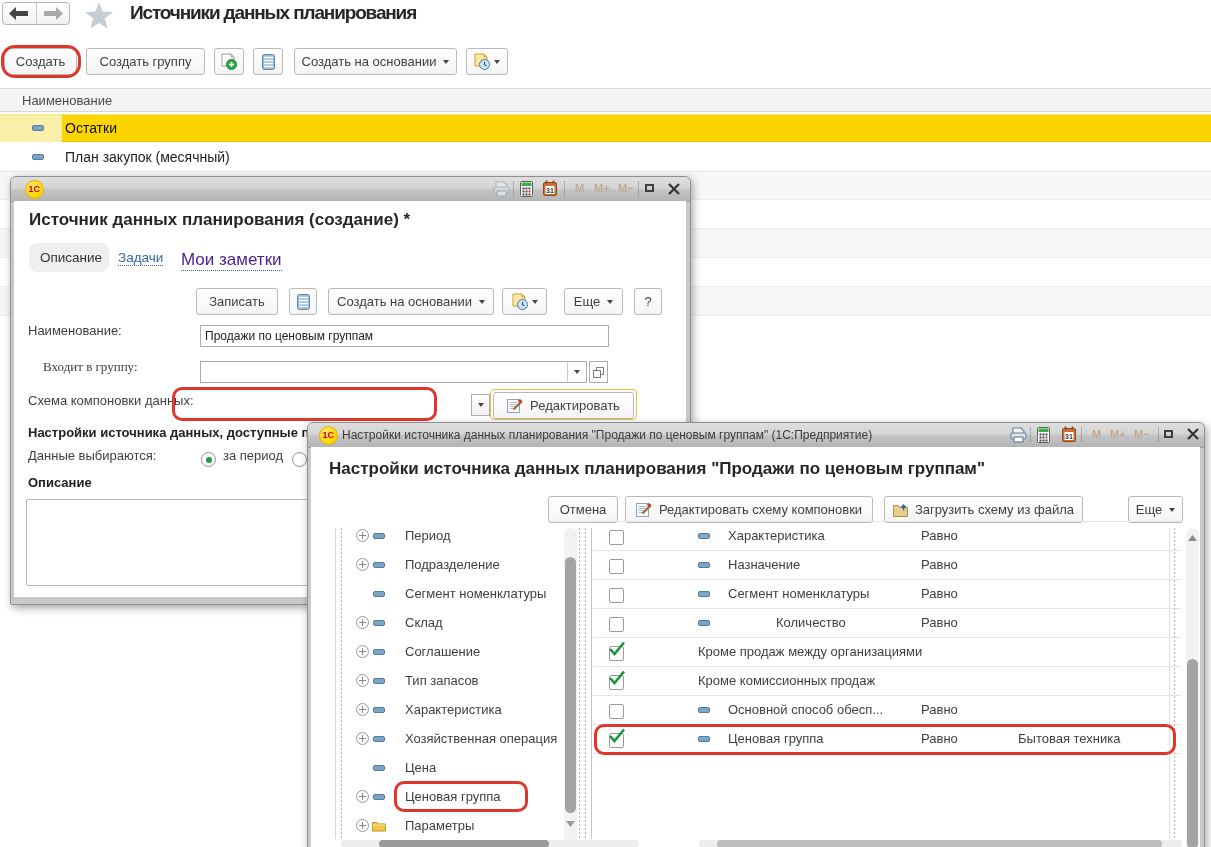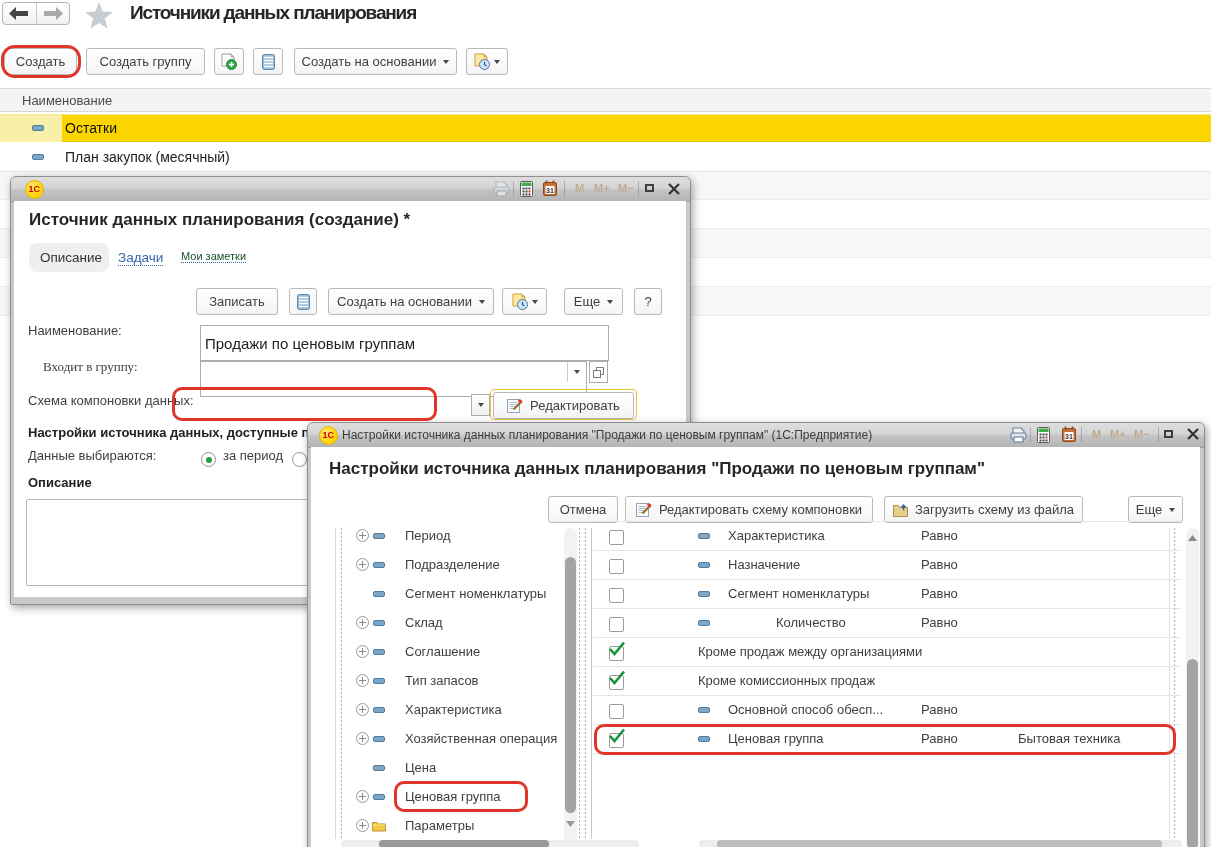--- a/index.html
+++ b/index.html
@@ -11,22 +11,22 @@
        display:flex;align-items:center;justify-content:center;white-space:nowrap;}
   .btn-y{background:linear-gradient(#ffe03c,#ffd400);border:1px solid #dab700;font-weight:bold;color:#3a3a3a;}
   .caret{display:inline-block;width:0;height:0;border-left:3.5px solid transparent;
          border-right:3.5px solid transparent;border-top:4px solid #474747;margin-left:7px;}
   .minus{position:absolute;width:10px;height:4px;background:#7da6c6;border:1px solid #4e7ca3;border-radius:2px;}
   .plusc{position:absolute;width:11px;height:11px;border:1px solid #9a9a9a;border-radius:50%;background:#fdfdfd;}
   .plusc:before{content:"";position:absolute;left:2px;top:4.5px;width:7px;height:1px;background:#8a8a8a;}
   .plusc:after{content:"";position:absolute;left:4.5px;top:2px;width:1px;height:7px;background:#8a8a8a;}
   .cb{position:absolute;width:13px;height:13px;background:#fff;border:1px solid #9b9b9b;border-radius:2px;}
   .lbl{position:absolute;font-size:13px;color:#3f3f3f;white-space:nowrap;}
-  .inp{position:absolute;box-sizing:border-box;height:36px;background:#fff;border:1px solid #acacac;
-       font-size:15px;color:#222;padding:0 4px;display:flex;align-items:center;white-space:nowrap;}
+  .inp{position:absolute;box-sizing:border-box;height:22px;background:#fff;border:1px solid #acacac;
+       font-size:12px;color:#222;padding:0 4px;display:flex;align-items:center;white-space:nowrap;}
   .titlebar{position:absolute;left:0;top:0;right:0;height:24px;border-radius:5px 5px 0 0;
             background:linear-gradient(#dedede 0%,#d4d4d4 45%,#c3c3c3 55%,#b4b4b4 100%);
             border-bottom:1px solid #9e9e9e;}
   .win{position:absolute;background:#c9c9c9;border:1px solid #8f8f8f;border-radius:6px 6px 2px 2px;
        box-shadow:2px 3px 8px rgba(0,0,0,0.35);}
   .wtitle{position:absolute;font-size:12px;color:#3c3c3c;top:5px;white-space:nowrap;}
   .logo1c{position:absolute;top:3px;width:17px;height:17px;border-radius:50%;
           background:radial-gradient(circle at 35% 30%,#ffe867,#ffd200 70%);
           border:1px solid #e0b600;}
   .logo1c:before{content:"1С";position:absolute;left:2.5px;top:3px;font-size:9px;font-weight:bold;color:#d40000;}
@@ -148,21 +148,21 @@
     <svg class="abs" style="left:657px;top:6px;" width="12" height="12" viewBox="0 0 12 12">
       <path d="M1 1 L11 11 M11 1 L1 11" stroke="#333" stroke-width="2.2"></path>
     </svg>
 
     <div class="abs" style="left:3px;top:24px;width:672px;height:396px;background:#fff;"></div>
     <div class="abs" style="left:18px;top:33px;font-size:17px;font-weight:bold;color:#262626;">Источник данных планирования (создание) *</div>
 
     <div class="abs" style="left:18px;top:66px;width:80px;height:29px;background:#efefef;border-radius:8px;"></div>
     <div class="abs" style="left:29px;top:73px;font-size:13.5px;color:#333;">Описание</div>
     <div class="abs" style="left:107px;top:73px;font-size:13.5px;color:#3565a9;border-bottom:1px dotted #3565a9;">Задачи</div>
-    <div class="abs" style="left:170px;top:73px;font-size:11px;color:#14532d;border-bottom:1px dotted #3565a9;">Мои заметки</div>
+    <div class="abs" style="left:170px;top:73px;font-size:17px;color:#4c1d95;border-bottom:1px dotted #3565a9;">Мои заметки</div>
 
     <div class="btn" style="left:185px;top:111px;width:82px;">Записать</div>
     <div class="btn" style="left:278px;top:111px;width:28px;">
       <svg width="13" height="16" viewBox="0 0 13 16">
         <rect x="0.5" y="0.5" width="12" height="15" rx="2" fill="#9cbcd6" stroke="#5d88ad"></rect>
         <path d="M2 3.5 h9 M2 6.5 h9 M2 9.5 h9 M2 12.5 h9" stroke="#ffffff" stroke-width="1.3"></path>
       </svg>
     </div>
     <div class="btn" style="left:317px;top:111px;width:166px;">Создать на основании<span class="caret"></span></div>
     <div class="btn" style="left:491px;top:111px;width:45px;">

